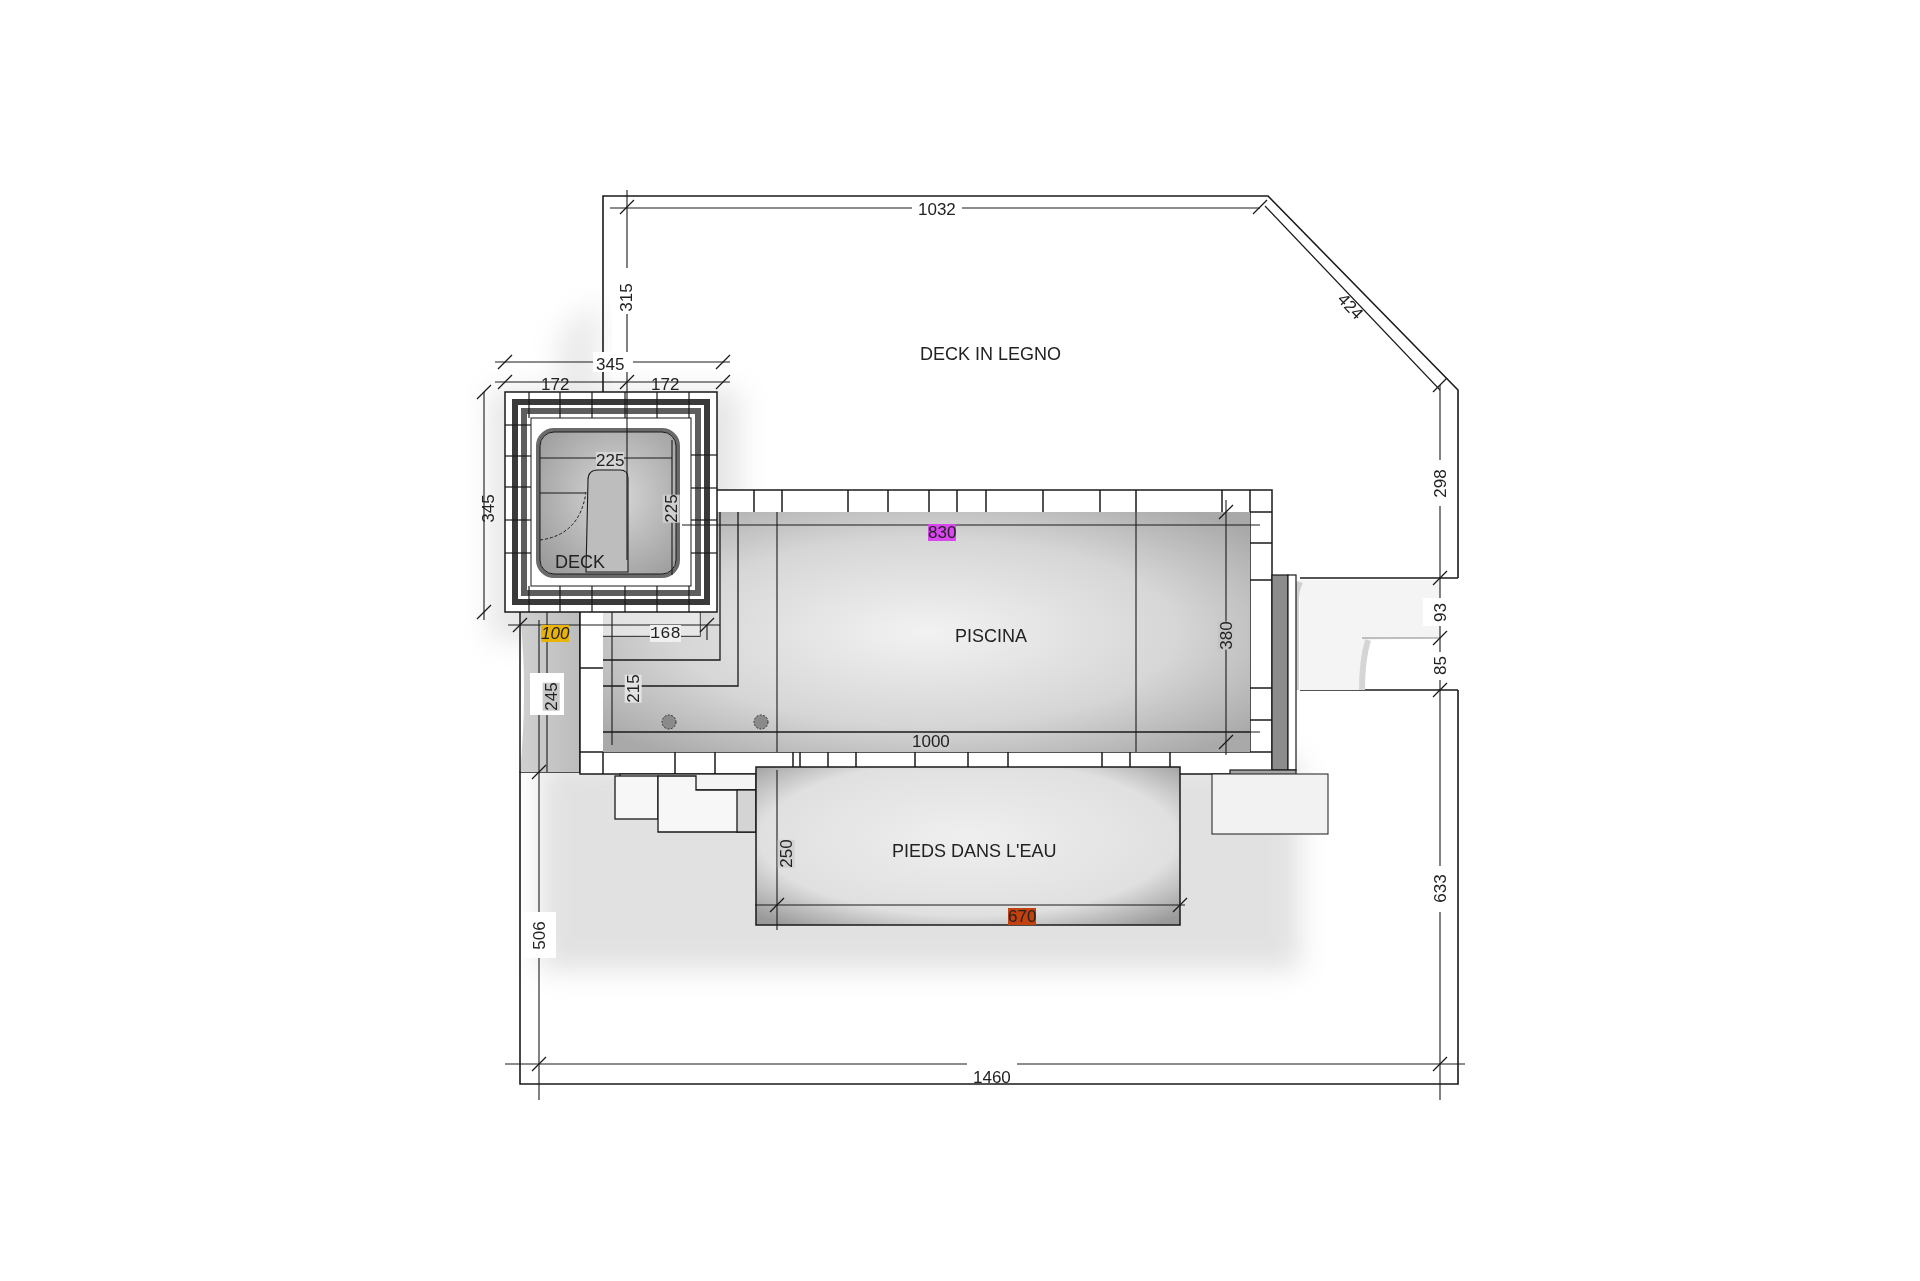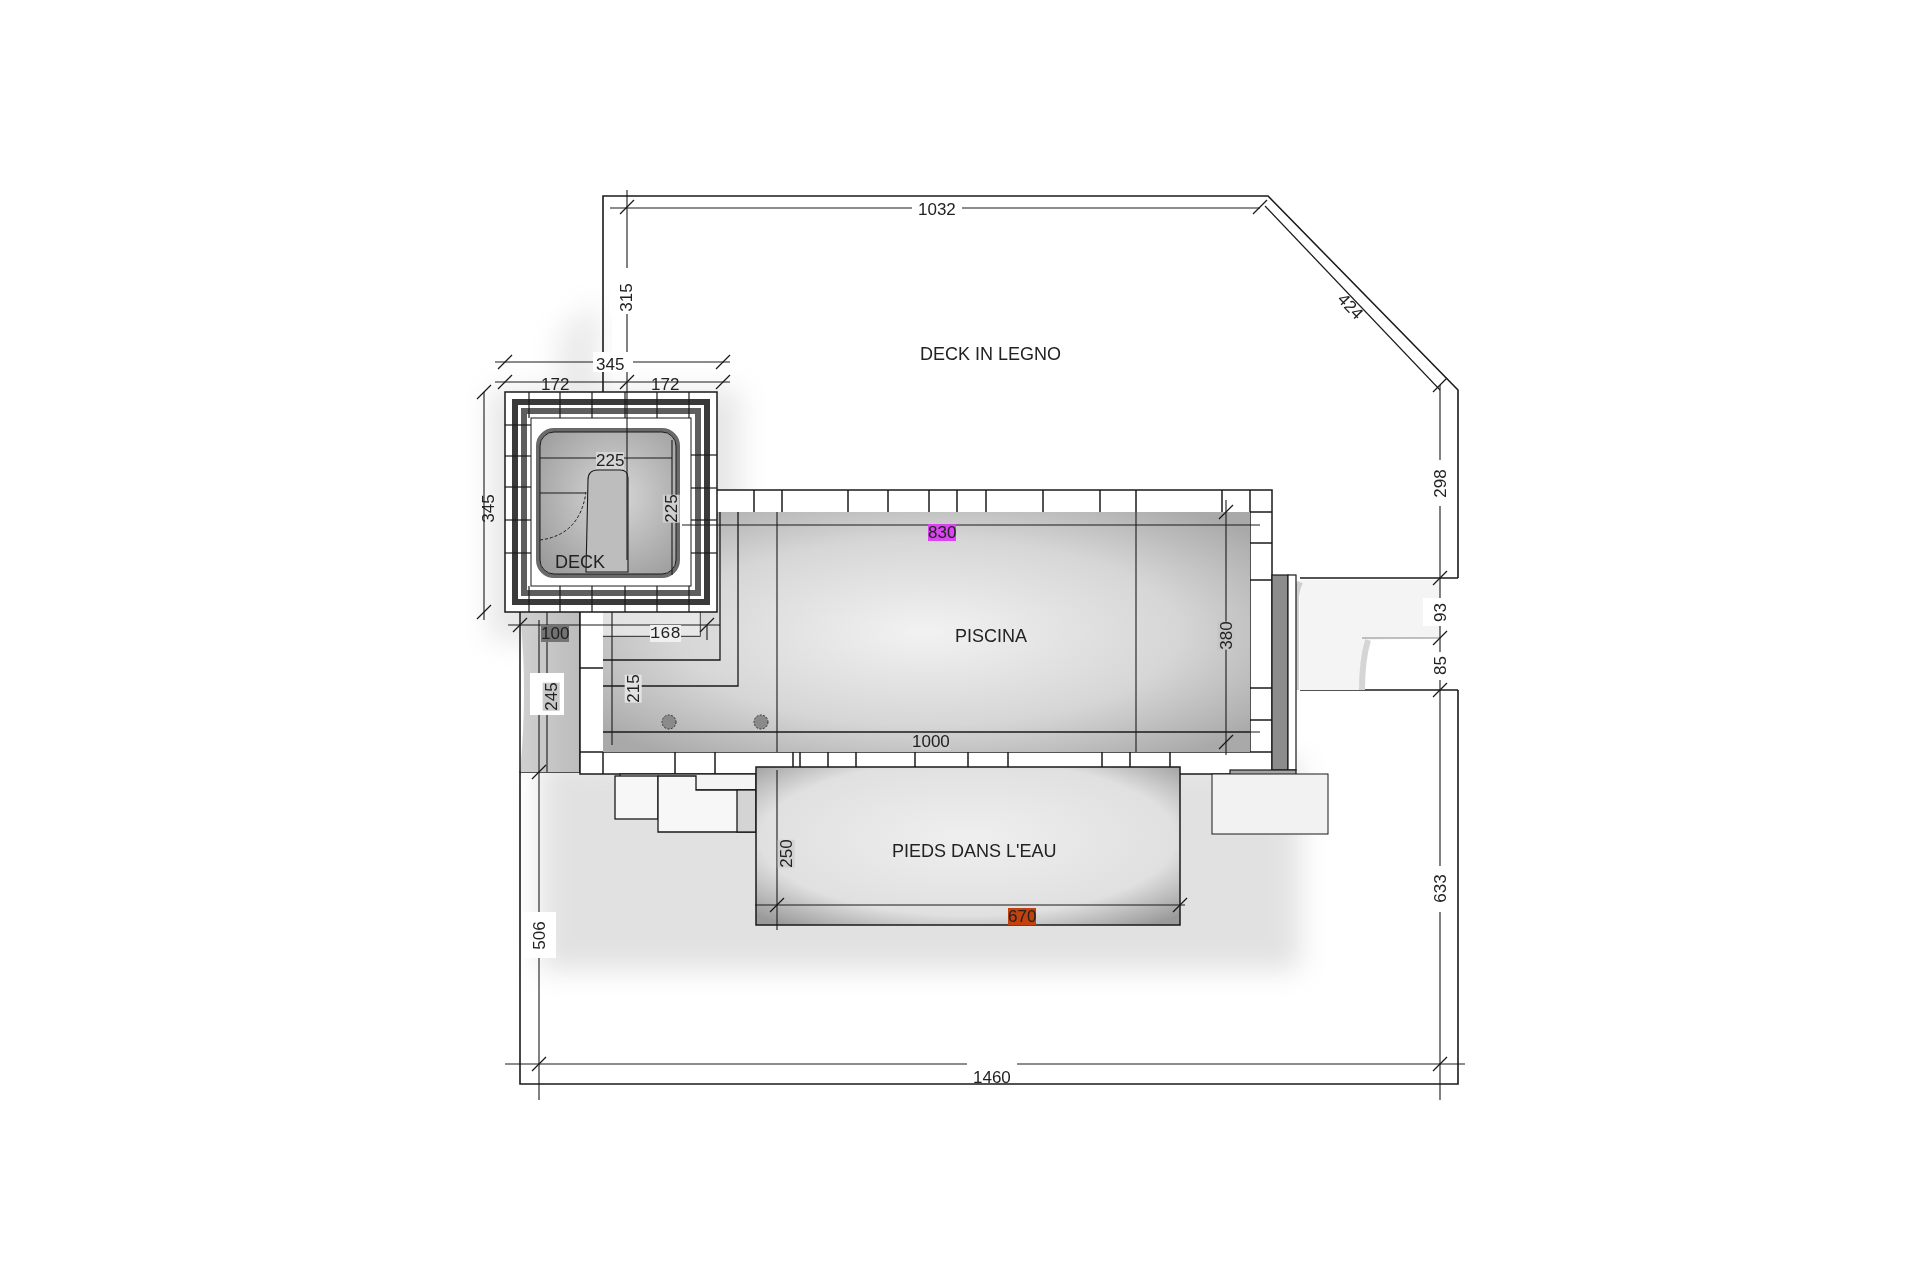--- a/index.html
+++ b/index.html
@@ -274,21 +274,21 @@
 <div class="abs dim" style="left:1426px; top:880px; transform:rotate(-90deg);">633</div>
 <div class="abs dim" style="left:525px; top:927px; transform:rotate(-90deg);">506</div>
 <div class="abs dim" style="left:973px; top:1069px;">1460</div>
 
 <div class="abs dim" style="left:596px; top:356px;">345</div>
 <div class="abs dim" style="left:541px; top:376px;">172</div>
 <div class="abs dim" style="left:651px; top:376px;">172</div>
 <div class="abs dim" style="left:474px; top:500px; transform:rotate(-90deg);">345</div>
 <div class="abs dim" style="left:596px; top:452px; background:#d5d5d5;">225</div>
 <div class="abs dim" style="left:657px; top:500px; transform:rotate(-90deg); background:#cfcfcf;">225</div>
-<div class="abs dim" style="left:541px; top:625px; background:#737373;">100</div>
+<div class="abs dim" style="left:541px; top:625px; background:#eab308;font-style:italic;">100</div>
 <div class="abs dim" style="left:650px; top:625px; background:#f0f0f0;font-family:Liberation Mono, monospace;">168</div>
 <div class="abs dim" style="left:537px; top:688px; transform:rotate(-90deg); background:#c8c8c8;">245</div>
 <div class="abs dim" style="left:619px; top:680px; transform:rotate(-90deg); background:#e2e2e2;">215</div>
 
 <div class="abs dim" style="left:928px; top:524px; background:#d946ef;">830</div>
 <div class="abs dim" style="left:912px; top:733px; background:#cdcdcd;text-align:center;">1000</div>
 <div class="abs dim" style="left:1212px; top:627px; transform:rotate(-90deg); background:#c4c4c4;">380</div>
 
 <div class="abs dim" style="left:1008px; top:908px; background:#c2410c;">670</div>
 <div class="abs dim" style="left:772px; top:845px; transform:rotate(-90deg); background:#d2d2d2;">250</div>

